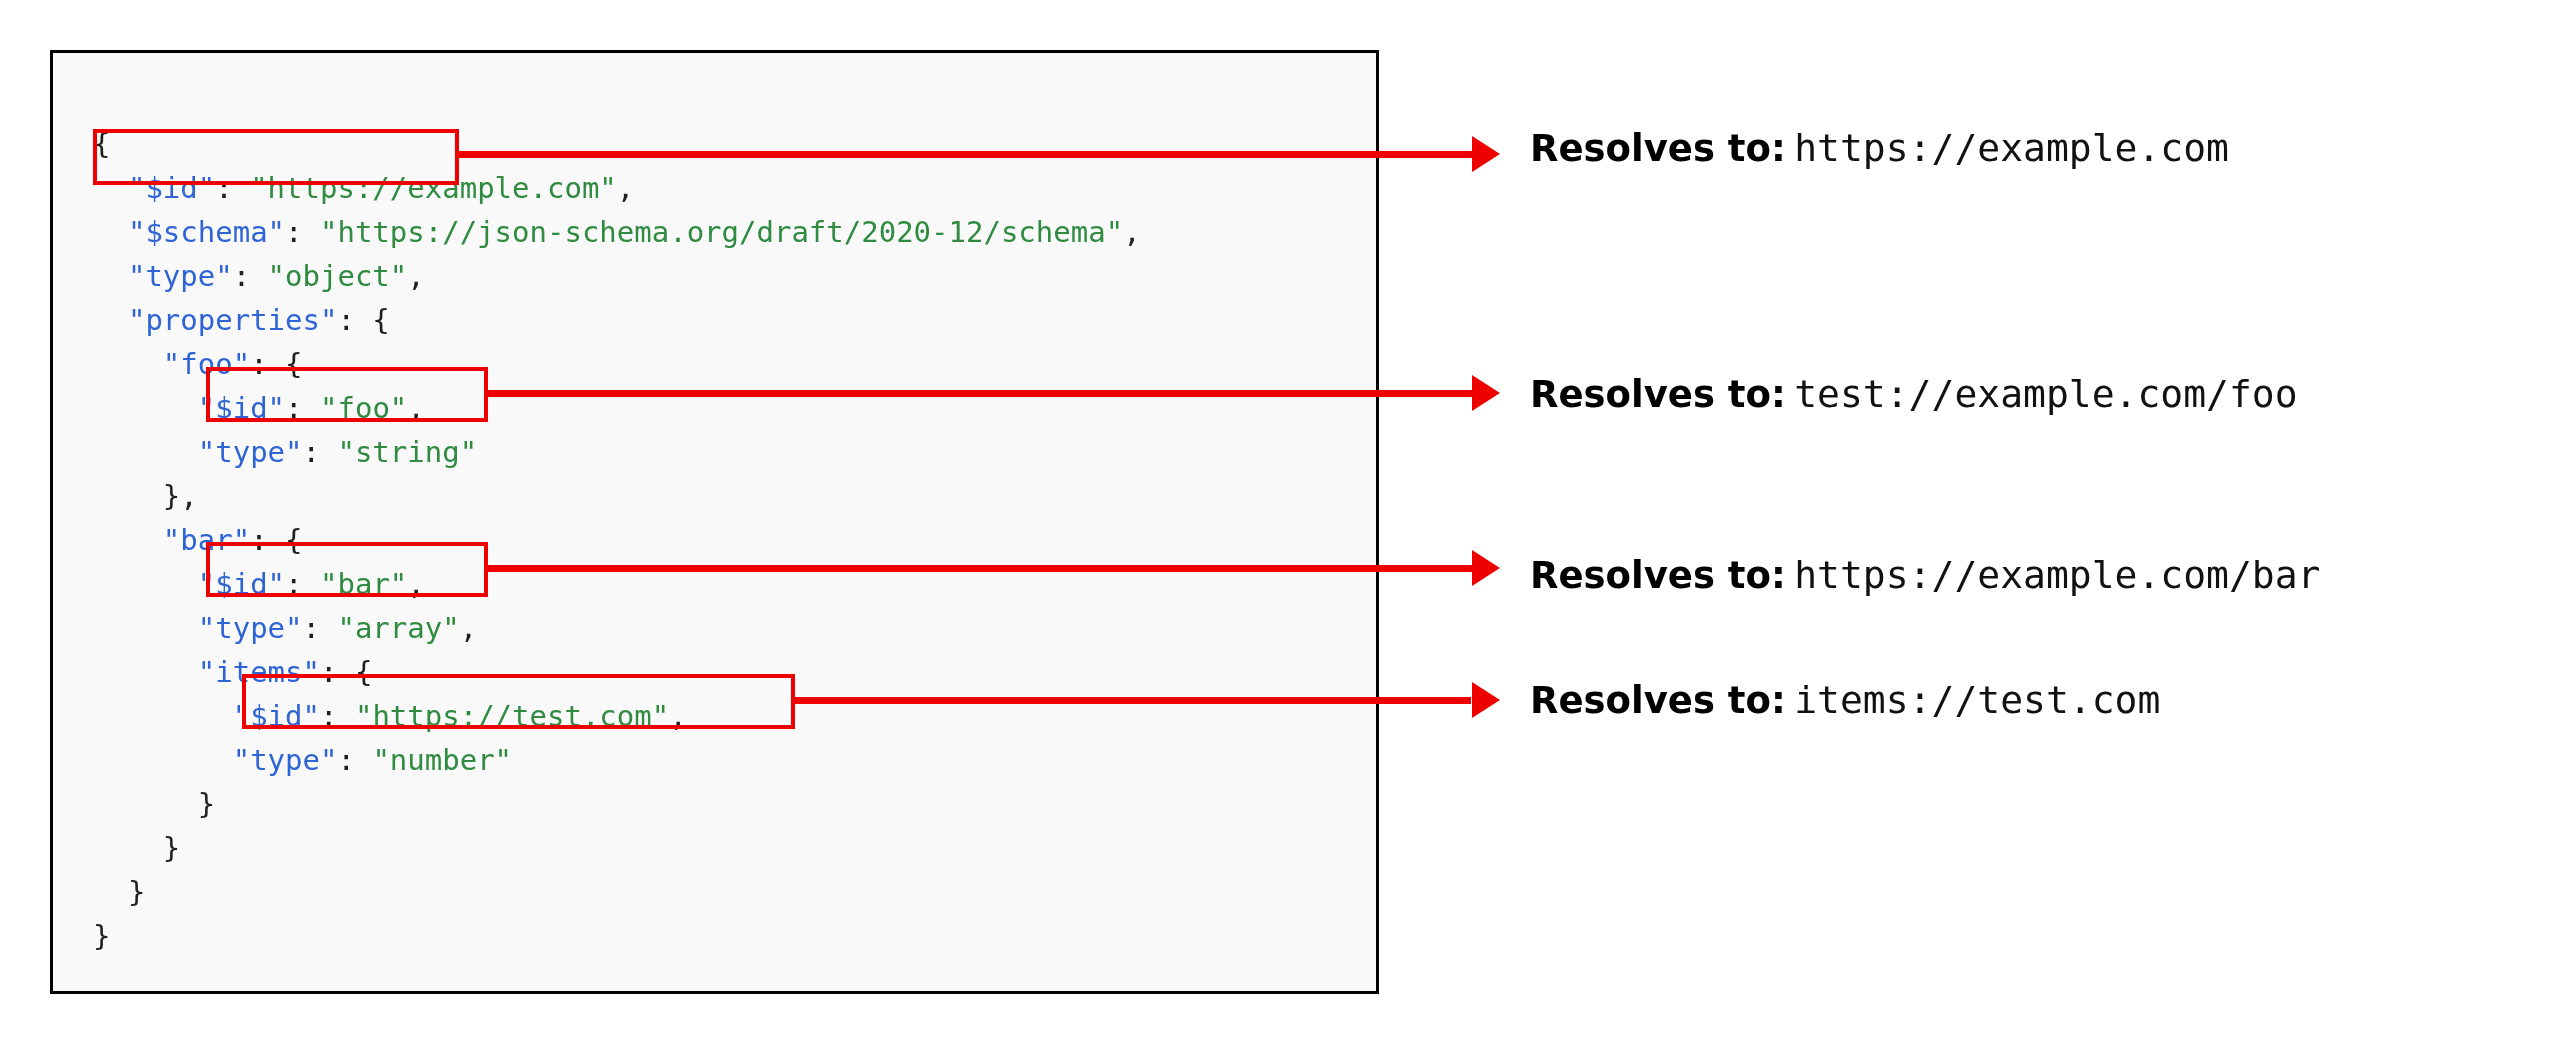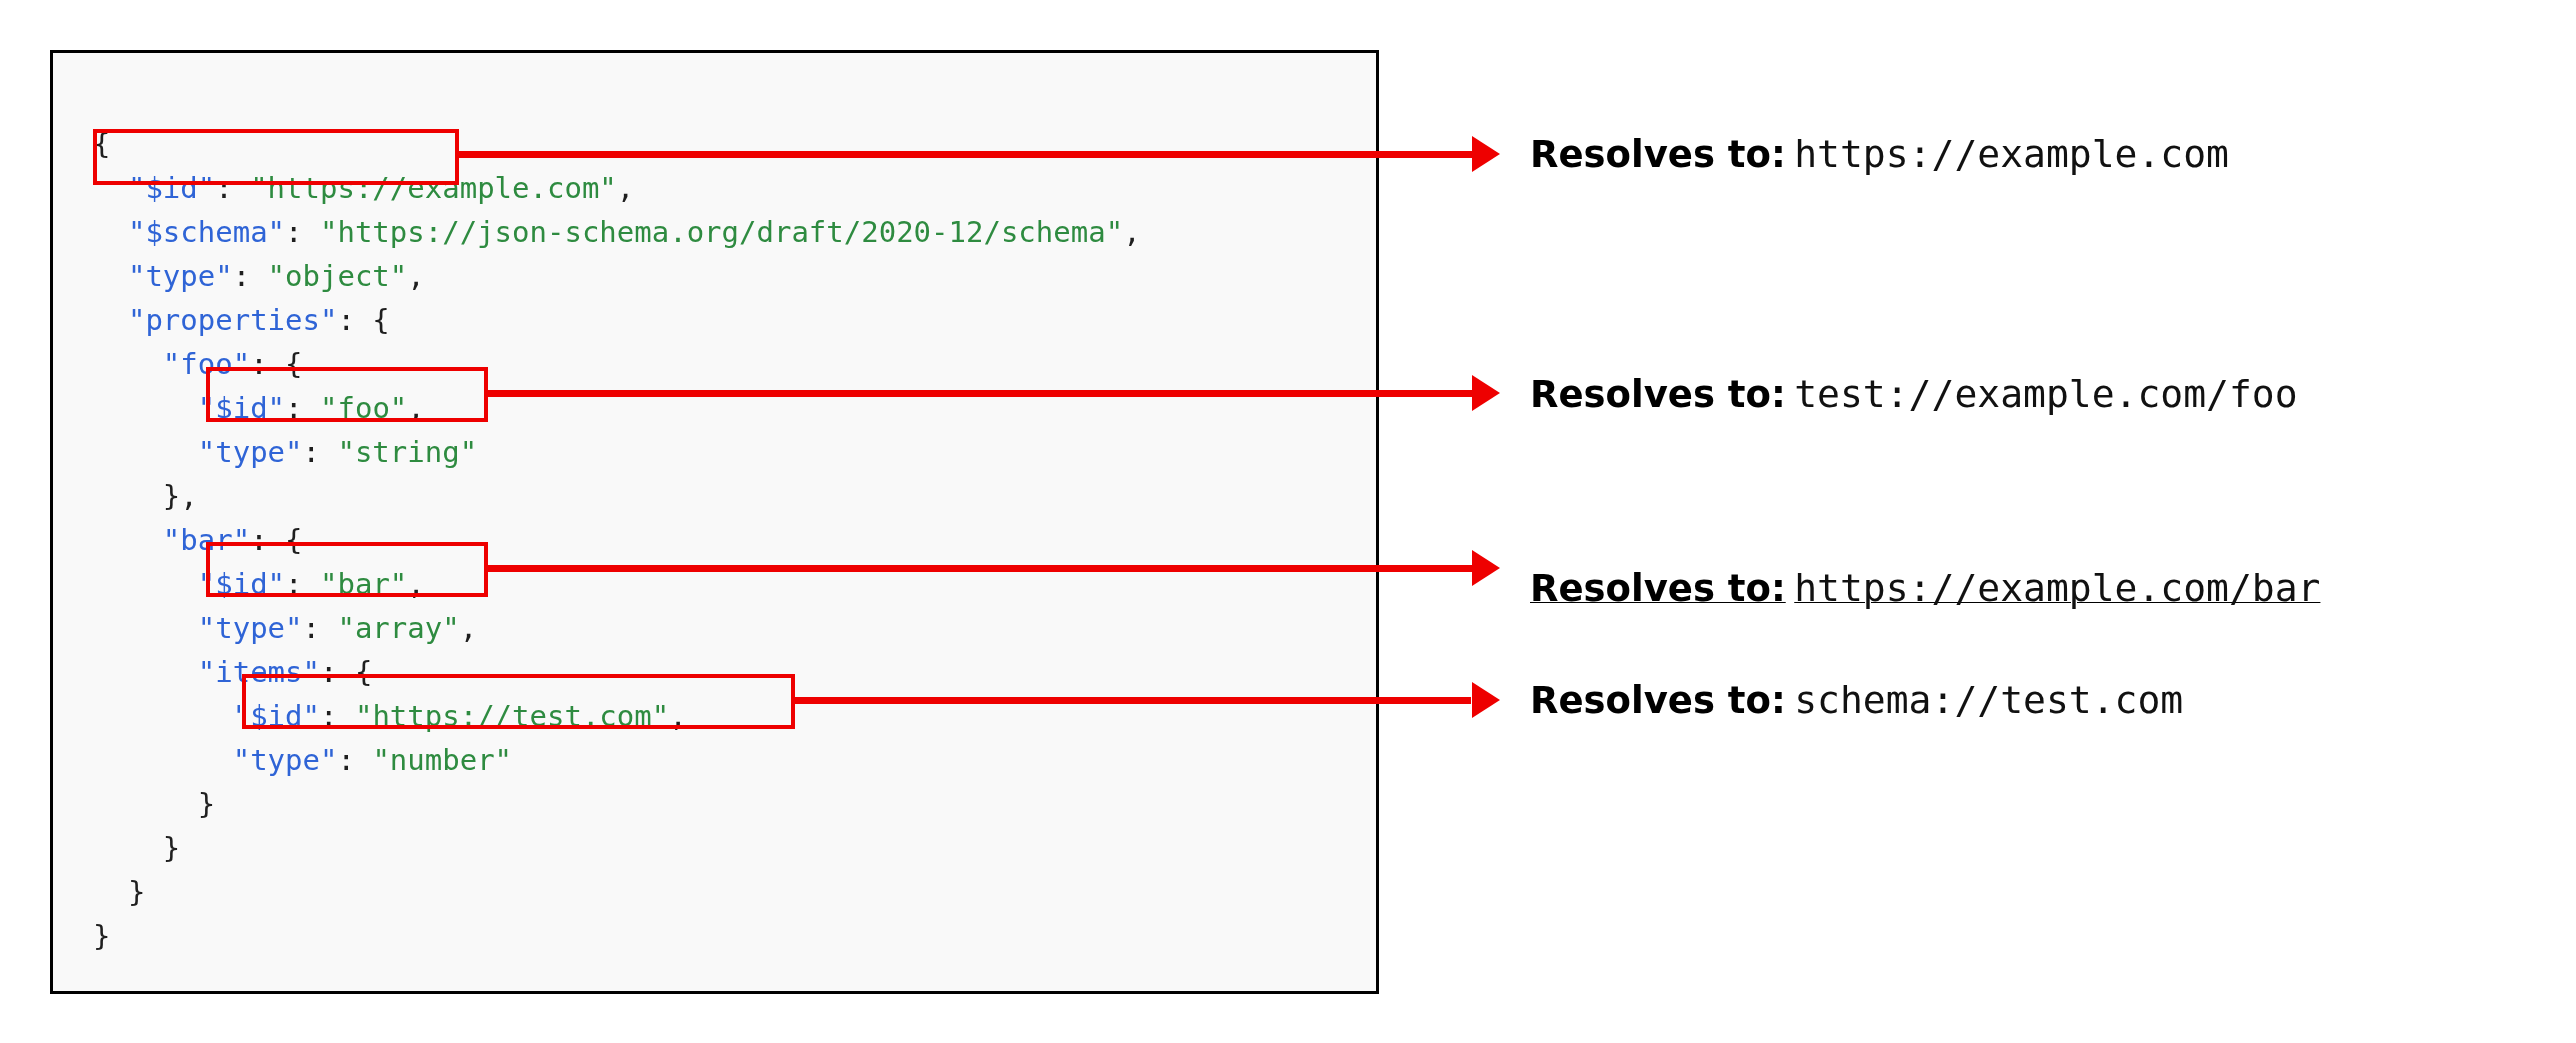--- a/index.html
+++ b/index.html
@@ -135,20 +135,20 @@
       <div class="arrow-head" style="left: 1472px; top: 136px; border-left-color: rgb(238, 0, 0);"></div>
       <div class="arrow-line" style="left: 488px; top: 390px; width: 984px; background: rgb(238, 0, 0);"></div>
       <div class="arrow-head" style="left: 1472px; top: 375px; border-left-color: rgb(238, 0, 0);"></div>
       <div class="arrow-line" style="left: 488px; top: 565px; width: 984px; background: rgb(238, 0, 0);"></div>
       <div class="arrow-head" style="left: 1472px; top: 550px; border-left-color: rgb(238, 0, 0);"></div>
       <div class="arrow-line" style="left: 794px; top: 697px; width: 677px; background: rgb(238, 0, 0);"></div>
       <div class="arrow-head" style="left: 1472px; top: 682px; border-left-color: rgb(238, 0, 0);"></div>
     </div>
 
   <div id="resolve-layer">
-      <div class="resolve-row" style="left: 1530px; top: 135px;"><span class="resolve-label">Resolves to:</span><span class="resolve-url">https://example.com</span></div>
+      <div class="resolve-row" style="left: 1530px; top: 129px;"><span class="resolve-label">Resolves to:</span><span class="resolve-url">https://example.com</span></div>
       <div class="resolve-row" style="left: 1530px; top: 375px;"><span class="resolve-label">Resolves to:</span><span class="resolve-url">test://example.com/foo</span></div>
-      <div class="resolve-row" style="left: 1530px; top: 569px; text-decoration: underline;"><span class="resolve-label">Resolves to:</span><span class="resolve-url">https://example.com/bar</span></div>
-      <div class="resolve-row" style="left: 1530px; top: 681px;"><span class="resolve-label">Resolves to:</span><span class="resolve-url">schema://test.com</span></div>
+      <div class="resolve-row" style="left: 1530px; top: 556px;"><span class="resolve-label">Resolves to:</span><span class="resolve-url">https://example.com/bar</span></div>
+      <div class="resolve-row" style="left: 1530px; top: 681px;"><span class="resolve-label">Resolves to:</span><span class="resolve-url">items://test.com</span></div>
     </div>
 
 </div>
 
 
 </body></html>

